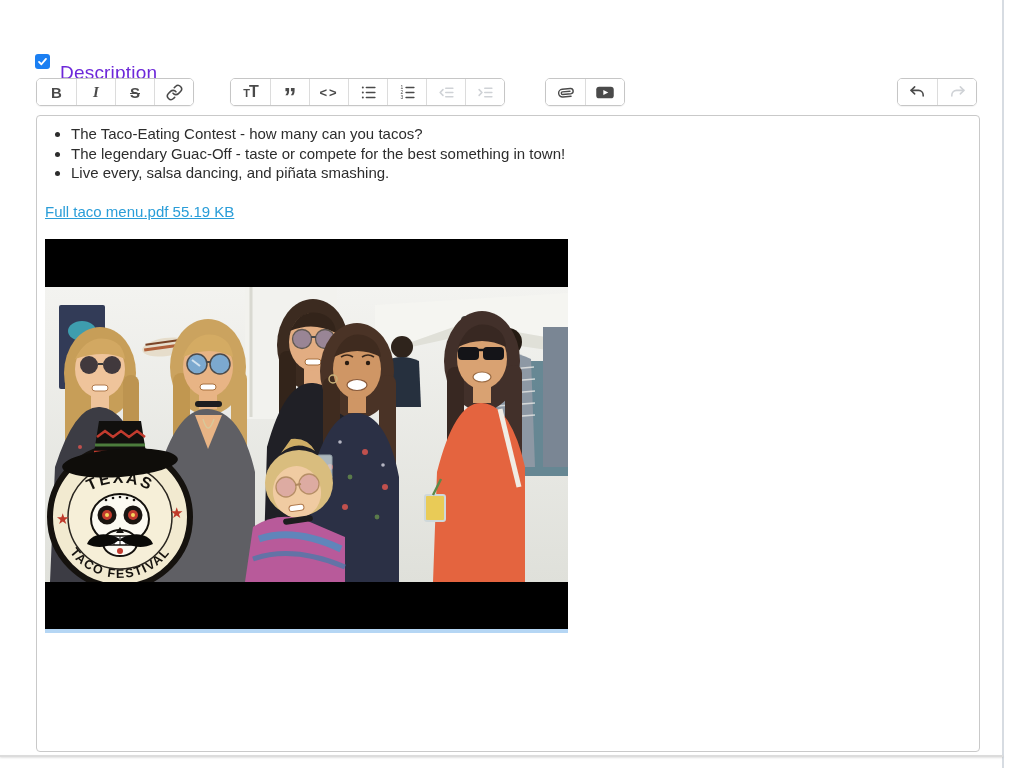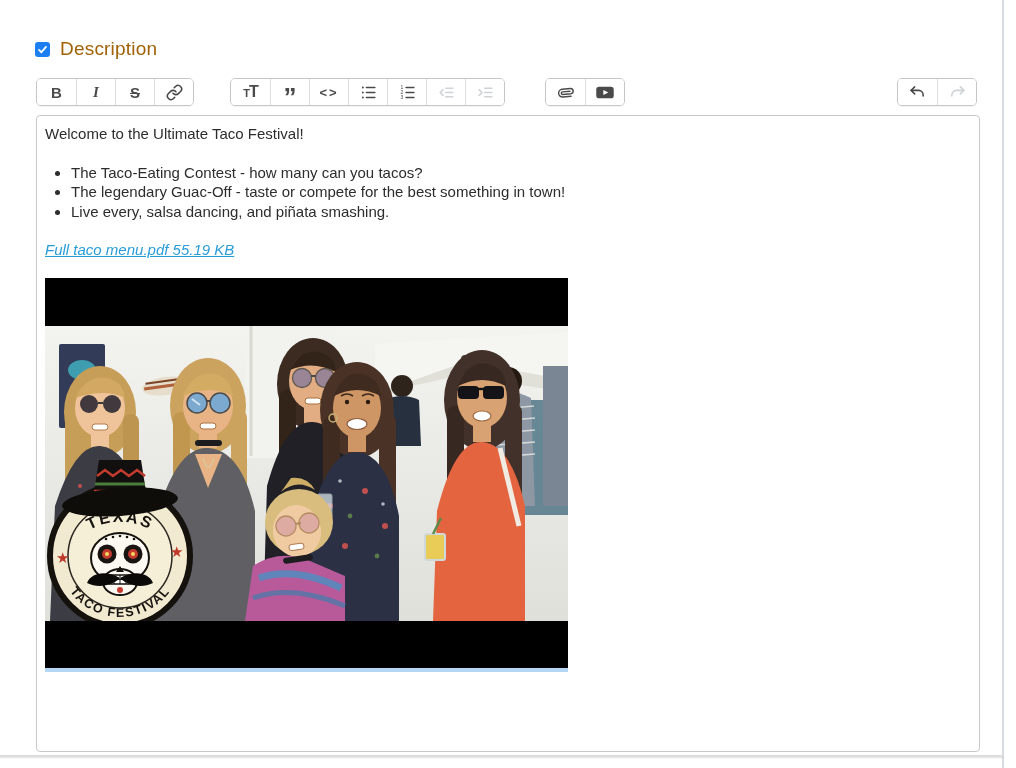--- a/index.html
+++ b/index.html
@@ -10,21 +10,21 @@
   
   .panel-divider { position:absolute; top:0; bottom:0; left:1002px; width:2px;
     background:#d7dce2; }
   .section-divider { position:absolute; left:0; width:1003px; top:755px; height:2px;
     background:#dcdcdc; box-shadow:0 1px 2px rgba(0,0,0,.12); }
 
   
   .desc-header { position:absolute; left:35px; top:38px; display:flex; align-items:center; gap:10px; }
   .checkbox { width:15px; height:15px; background:#1b7ff2; border-radius:3px;
     display:flex; align-items:center; justify-content:center; cursor:pointer; }
-  .desc-title { font-size:19px; color:#a16207; letter-spacing:.2px; }
+  .desc-title { font-size:19px; color:#6d28d9; letter-spacing:.2px;margin-top:24px; }
 
   
   .toolbar { position:absolute; left:0; top:78px; width:1016px; height:28px; }
   .tb-group { position:absolute; top:0; display:flex; background:#fff;
     border:1px solid #c6c6c6; border-radius:5px; overflow:hidden;
     box-shadow:0 1px 1px rgba(0,0,0,.05); }
   .tb-btn { width:39px; height:26px; display:flex; align-items:center; justify-content:center;
     color:#4a4a4a; font-size:15px; cursor:pointer; background:#fff; border:none; }
   .tb-btn + .tb-btn { border-left:1px solid #dcdcdc; }
   .tb-btn.disabled { color:#cfd2d6; cursor:default; }
@@ -43,21 +43,21 @@
 
   
   .editor { position:absolute; left:36px; top:115px; width:944px; height:637px;
     background:#fff; border:1px solid #c9c9c9; border-radius:4px; padding:8px 8px;
     overflow:hidden; cursor:text; }
   .editor p, .editor .hline { font-size:15px; line-height:19.5px; color:#2d2d2d; }
   .p-gap { margin-bottom:19px; }
   .editor ul { margin:0 0 19px 0; padding-left:26px; }
   .editor li { font-size:15px; line-height:19.5px; }
   .attach-link { display:inline-block; margin-bottom:18px; font-size:15px; line-height:19.5px;
-    color:#2a9dd8; text-decoration:underline; cursor:pointer;font-style:italic; }
+    color:#2a9dd8; text-decoration:underline; cursor:pointer; }
 
   
   .figure { width:523px; cursor:pointer; }
   .bar { width:523px; background:#000; }
   .bar-top { height:48px; }
   .bar-bottom { height:47px; }
   .photo { display:block; width:523px; height:295px; background:#e9eae5; }
   .sel-strip { width:523px; height:4px; background:#b5d6f4; }
 </style>
 </head>
@@ -165,21 +165,20 @@
       <svg width="17" height="17" viewBox="0 0 24 24" fill="none" stroke="currentColor" stroke-width="2.2" stroke-linecap="round" stroke-linejoin="round">
         <polyline points="16 4 21 9 16 14"></polyline>
         <path d="M21 9H10.5A6.5 6.5 0 0 0 4 15.5V17"></path>
       </svg>
     </button>
   </div>
 </div>
 
 <div class="editor">
 
-  <p class="p-gap">Welcome to the Ultimate Taco Festival!</p>
 
 
   <ul>
     <li>The Taco-Eating Contest - how many can you tacos?</li>
     <li>The legendary Guac-Off - taste or compete for the best something in town!</li>
     <li>Live every, salsa dancing, and piñata smashing.</li>
   </ul>
 
   <a class="attach-link">Full taco menu.pdf 55.19 KB</a>
 

